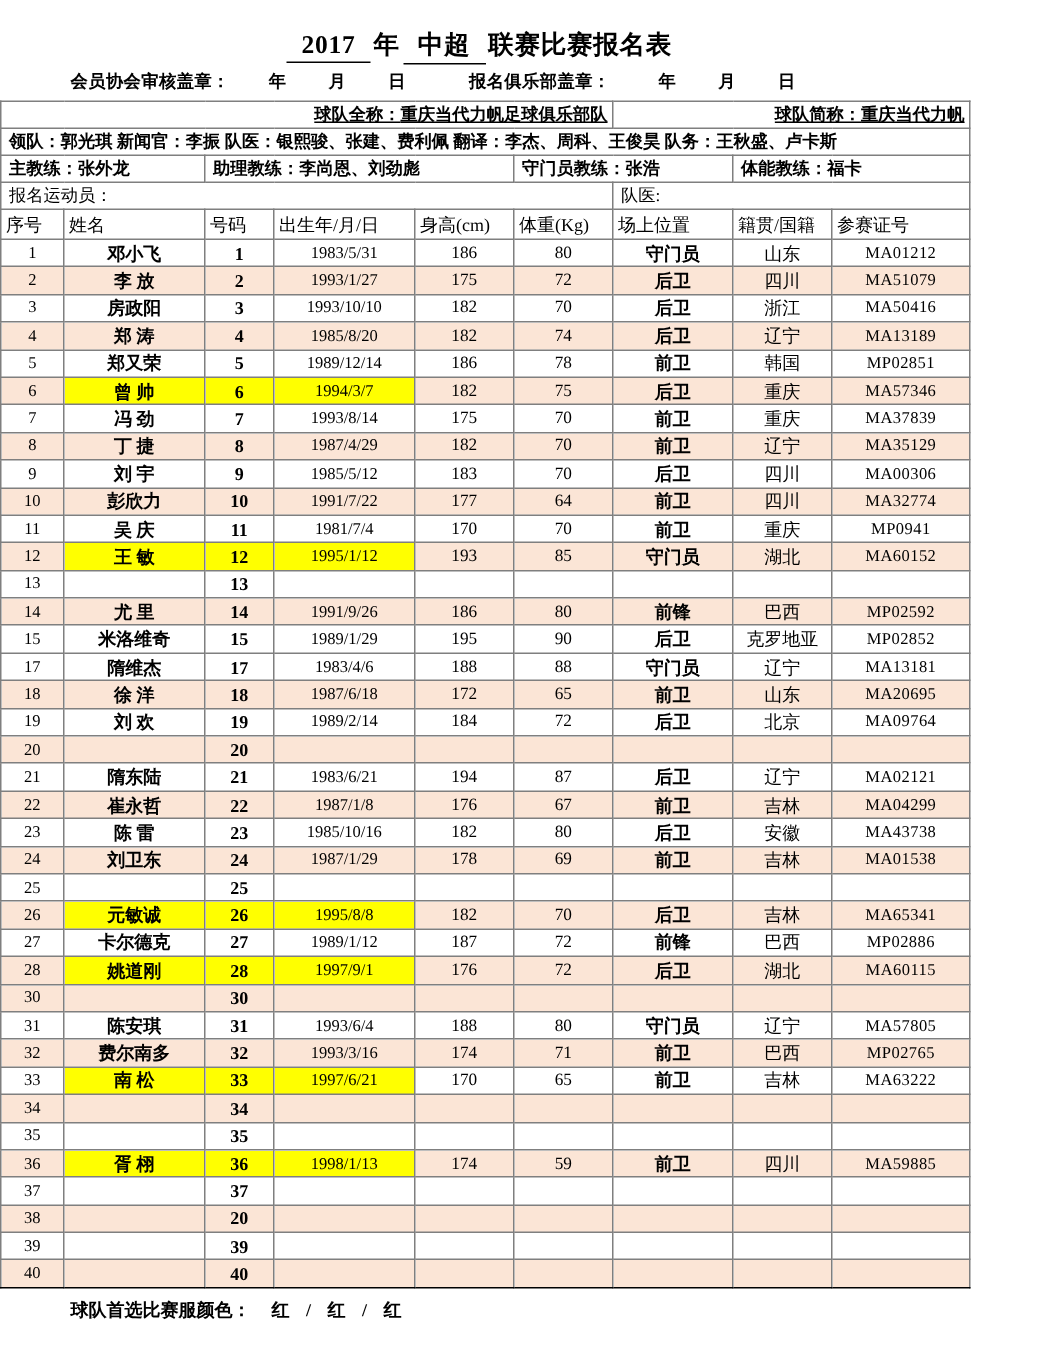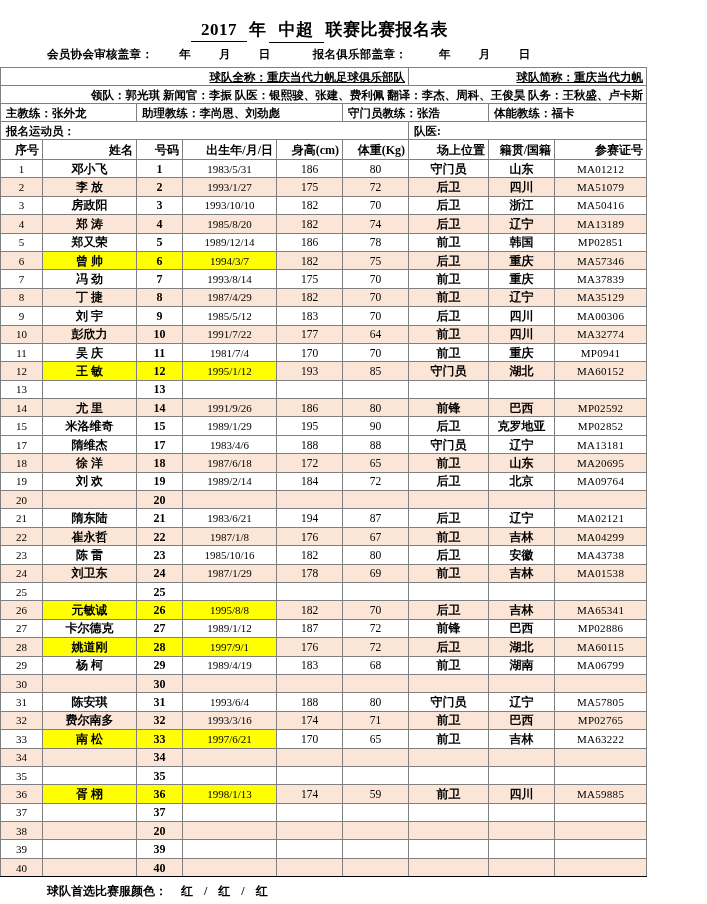--- a/index.html
+++ b/index.html
@@ -84,59 +84,59 @@
     font-size: 13px;
     text-align: right;
     padding-left: 5px !important;
     height: 21px;
     text-decoration: underline;
   }
   .info-lead .val { font-weight: bold; }
   .staff-row td {
     font-size: 10px;
     font-weight: bold;
-    text-align: right;
+    text-align: left;
     padding-left: 5px !important;
     height: 17px;
     letter-spacing: 0px;
   }
   .coach-row td {
     font-size: 11.5px;
     font-weight: bold;
     text-align: left;
     padding-left: 5px !important;
     height: 19px;
     margin-left: 13px;
   }
   .reg-row td {
     font-size: 12.5px;
-    font-weight: bold;
+    font-weight: normal;
     text-align: left;
     padding-left: 5px !important;
     height: 20px;
   }
 
   
   tr.colhead td {
-    text-align: right;
-    font-weight: bold;
+    text-align: left;
+    font-weight: normal;
     font-size: 12px;
     height: 19px;
   }
 
   
   tr.prow td {
     text-align: center;
     font-size: 11.5px;
     height: 17.4px;
   }
   tr.prow td.c-name { font-weight: bold; font-size: 12px; letter-spacing: 0px; }
   tr.prow td.c-num  { font-weight: bold; font-size: 12px; }
   tr.prow td.c-pos  { font-weight: bold; font-size: 12px; }
-  tr.prow td.c-prov { font-weight: bold; font-size: 12px; }
+  tr.prow td.c-prov { font-weight: normal; font-size: 12px; }
   tr.prow td.c-seq  { font-size: 11px; }
   tr.prow td.c-dob  { font-size: 11px; font-family: "Liberation Serif", serif; }
   tr.prow td.c-id   { font-size: 11px; font-family: "Liberation Serif", serif; letter-spacing: 0.3px; }
   tr.prow td.c-h, tr.prow td.c-w { font-size: 11.5px; }
 
   tr.shade td { background: #fbe5d6; }
   td.hl { background: #ffff00 !important; }
 
   tr.last-row td { border-bottom: 1.6px solid #000; }
 
@@ -502,31 +502,20 @@
           <td class="c-seq">28</td>
           <td class="c-name hl">姚道刚</td>
           <td class="c-num hl">28</td>
           <td class="c-dob hl">1997/9/1</td>
           <td class="c-h">176</td>
           <td class="c-w">72</td>
           <td class="c-pos">后卫</td>
           <td class="c-prov">湖北</td>
           <td class="c-id">MA60115</td>
         </tr>
-        <tr class="prow">
-          <td class="c-seq">29</td>
-          <td class="c-name">杨 柯</td>
-          <td class="c-num">29</td>
-          <td class="c-dob">1989/4/19</td>
-          <td class="c-h">183</td>
-          <td class="c-w">68</td>
-          <td class="c-pos">前卫</td>
-          <td class="c-prov">湖南</td>
-          <td class="c-id">MA06799</td>
-        </tr>
         <tr class="prow shade">
           <td class="c-seq">30</td>
           <td class="c-name"></td>
           <td class="c-num">30</td>
           <td class="c-dob"></td>
           <td class="c-h"></td>
           <td class="c-w"></td>
           <td class="c-pos"></td>
           <td class="c-prov"></td>
           <td class="c-id"></td>

